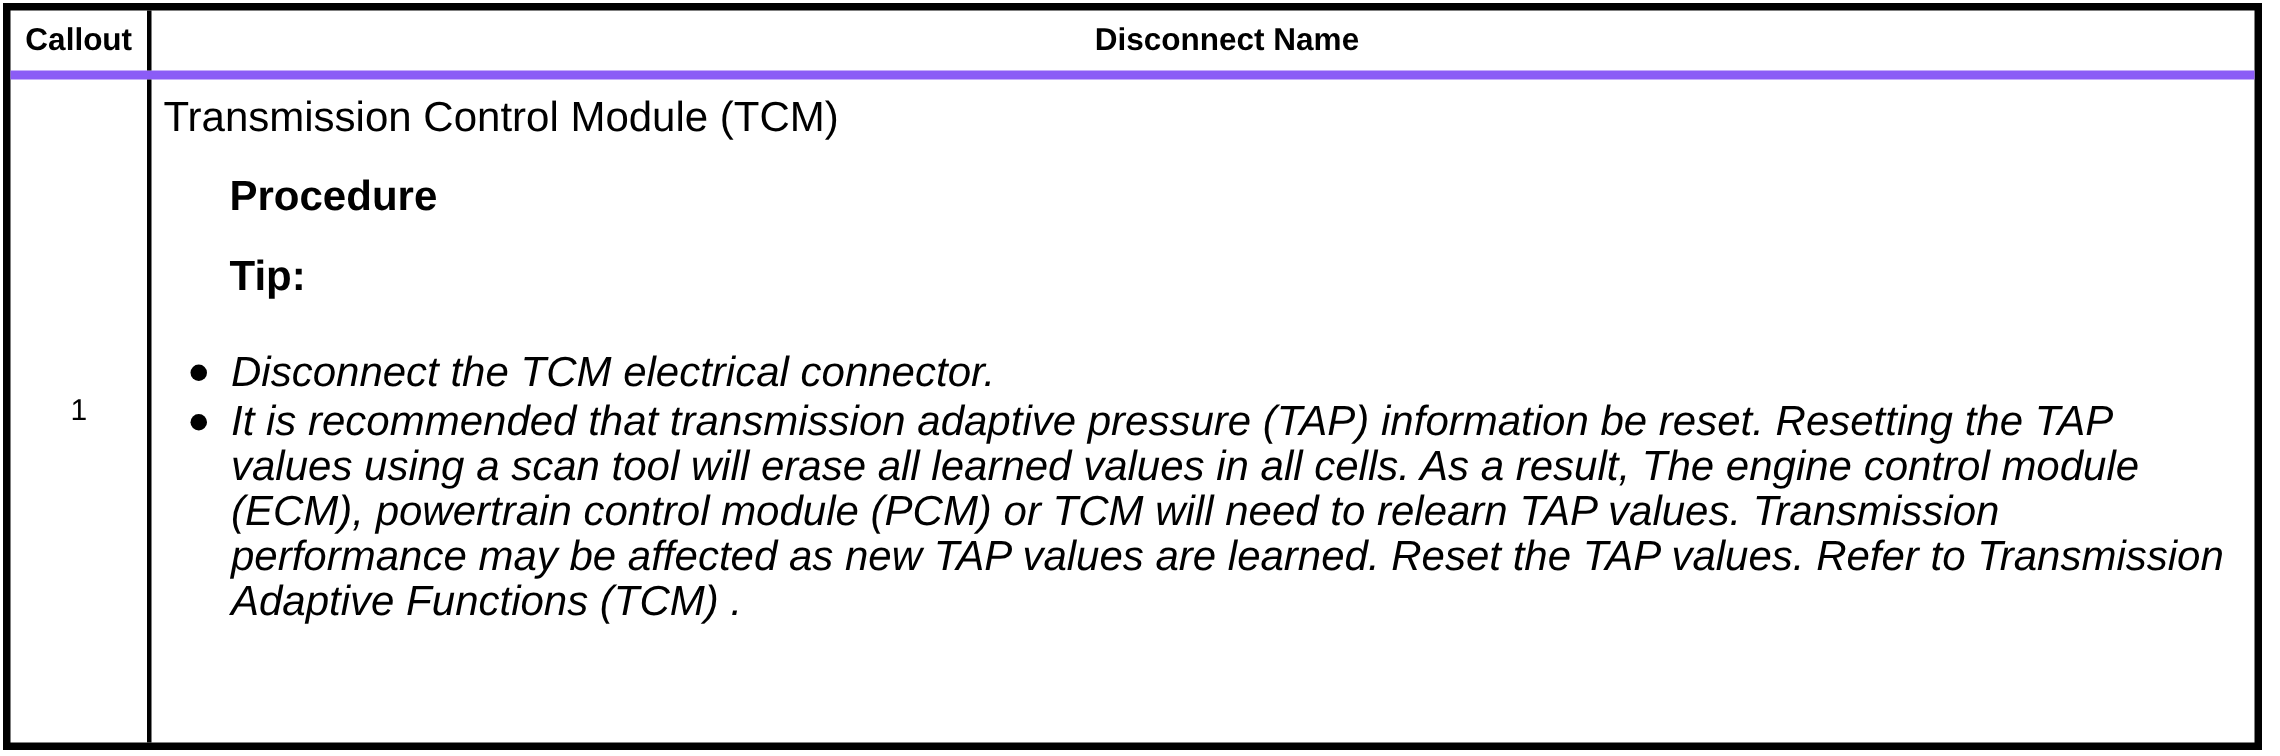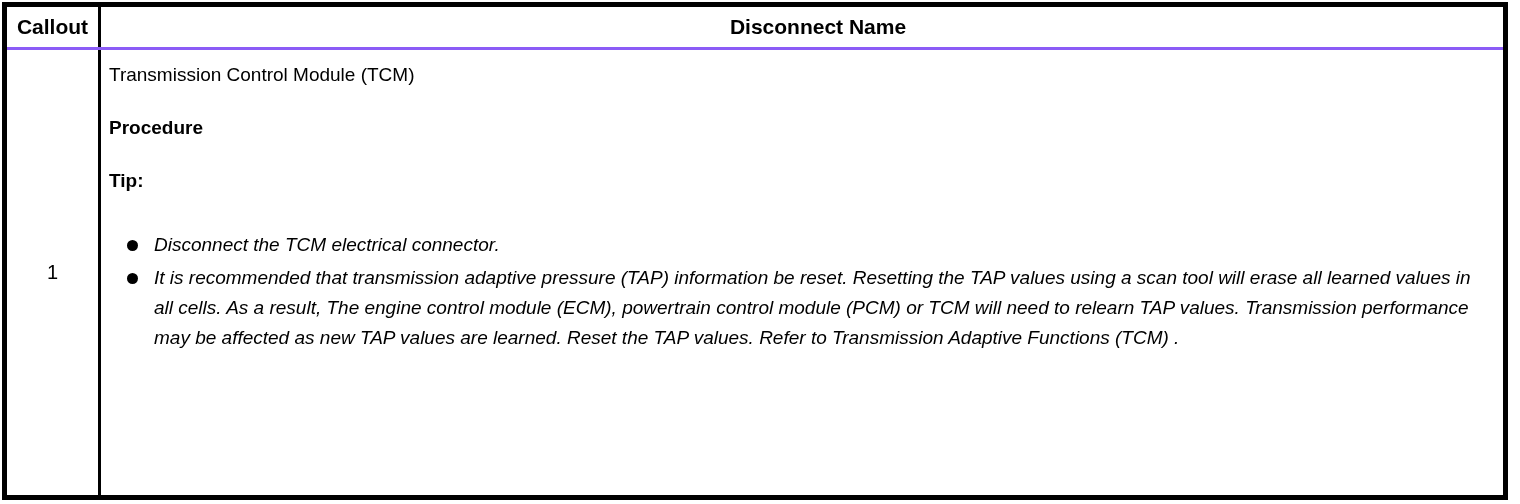--- a/index.html
+++ b/index.html
@@ -20,21 +20,21 @@
     height: 498px;
     box-sizing: border-box;
     border: 5px solid #000000;
     display: flex;
     flex-direction: column;
     background: #ffffff;
   }
   .header-row {
     display: flex;
     flex: 0 0 40px;
-    border-bottom: 3px solid #8b5cf6;
+    border-bottom: 6px solid #8b5cf6;
     gap: 32px;
   }
   .callout-col {
     flex: 0 0 94px;
     border-right: 3px solid #000000;
     display: flex;
     align-items: center;
     justify-content: center;
     box-sizing: border-box;
   }
@@ -55,29 +55,30 @@
     flex: 1 1 auto;
     min-height: 0;
   }
   .callout-cell {
     font-size: 20px;
   }
   .content-cell {
     flex: 1 1 auto;
     box-sizing: border-box;
     padding: 10px 10px 8px 8px;
-    font-size: 19px;
+    font-size: 28px;
     line-height: 30px;
     min-width: 0;
   }
   .para {
     margin: 0 0 23px 0;
   }
   .bold {
     font-weight: bold;
+    margin-left: 44px;
   }
   .tip-list {
     list-style: none;
     margin: 34px 0 0 0;
     padding: 0;
     font-style: italic;
   }
   .tip-item {
     position: relative;
     padding-left: 45px;

